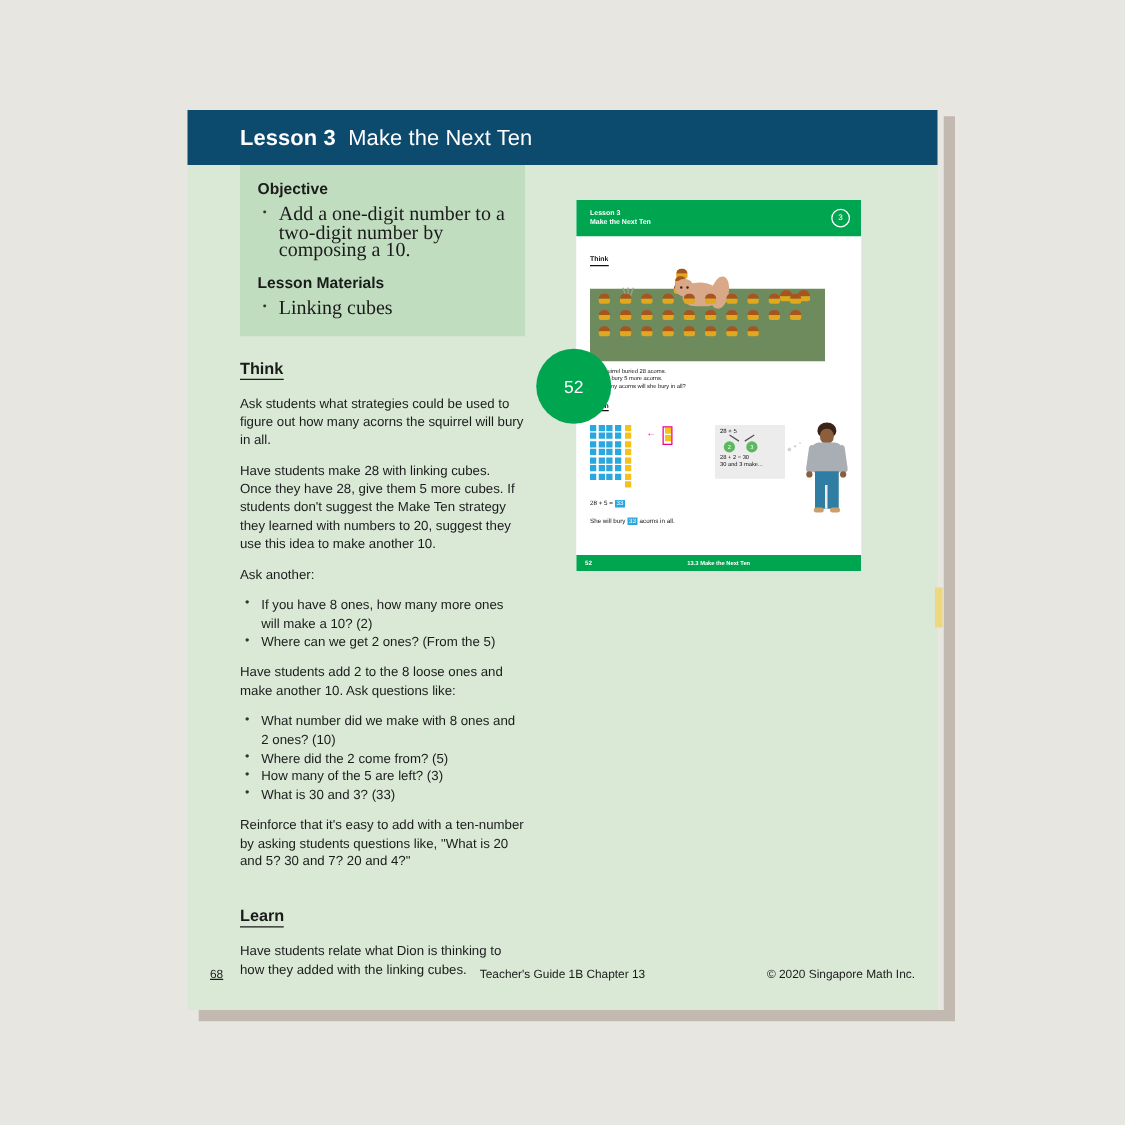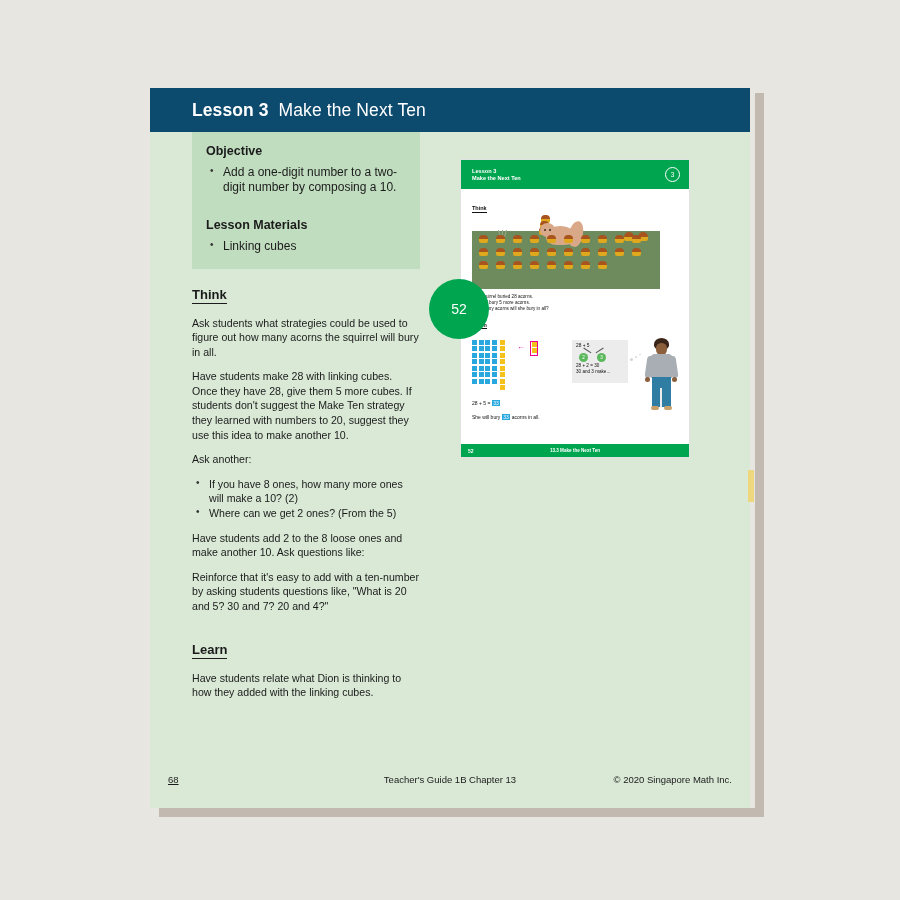--- a/index.html
+++ b/index.html
@@ -57,29 +57,30 @@
     padding: 12px 14px 14px 14px;
     box-sizing: border-box;
     width: 228px;
   }
   .obj-box h3 {
     margin: 0 0 7px 0;
     font-size: 12.5px;
     font-weight: bold;
     color: #1b1b1b;
   }
-  .obj-box h3.second { margin-top: 24px; }
+  .obj-box h3.second { margin-top: 10px; }
   .blist { margin: 0; padding: 0; list-style: none; }
   .blist li {
     position: relative;
     padding-left: 17px;
-    font-size: 12px;
+    font-size: 16px;
     line-height: 14.5px;
     color: #1b1b1b;
     margin-bottom: 1px;
+    font-family: Liberation Serif, serif;
   }
   .blist li:before {
     content: "\2022";
     position: absolute; left: 4px; top: -1px;
     font-size: 10px; color: #333;
   }
 
   .sec-head {
     margin: 18px 0 8px 0;
     font-size: 13px;
@@ -312,20 +313,26 @@
       <p class="body">Have students make 28 with linking cubes. Once they have 28, give them 5 more cubes. If students don't suggest the Make Ten strategy they learned with numbers to 20, suggest they use this idea to make another 10.</p>
       <p class="body">Ask another:</p>
 
       <ul class="qlist">
         <li>If you have 8 ones, how many more ones will make a 10? (2)</li>
         <li>Where can we get 2 ones? (From the 5)</li>
       </ul>
 
       <p class="body">Have students add 2 to the 8 loose ones and make another 10. Ask questions like:</p>
 
+      <ul class="qlist">
+        <li>What number did we make with 8 ones and 2 ones? (10)</li>
+        <li>Where did the 2 come from? (5)</li>
+        <li>How many of the 5 are left? (3)</li>
+        <li>What is 30 and 3? (33)</li>
+      </ul>
 
       <p class="body">Reinforce that it's easy to add with a ten-number by asking students questions like, "What is 20 and 5? 30 and 7? 20 and 4?"</p>
 
       <div class="sec-head-wrap" style="margin-top:6px;">
         <div class="sec-head">Learn</div>
       </div>
       <p class="body">Have students relate what Dion is thinking to how they added with the linking cubes.</p>
     </div>
 
     <div class="pagebadge">

